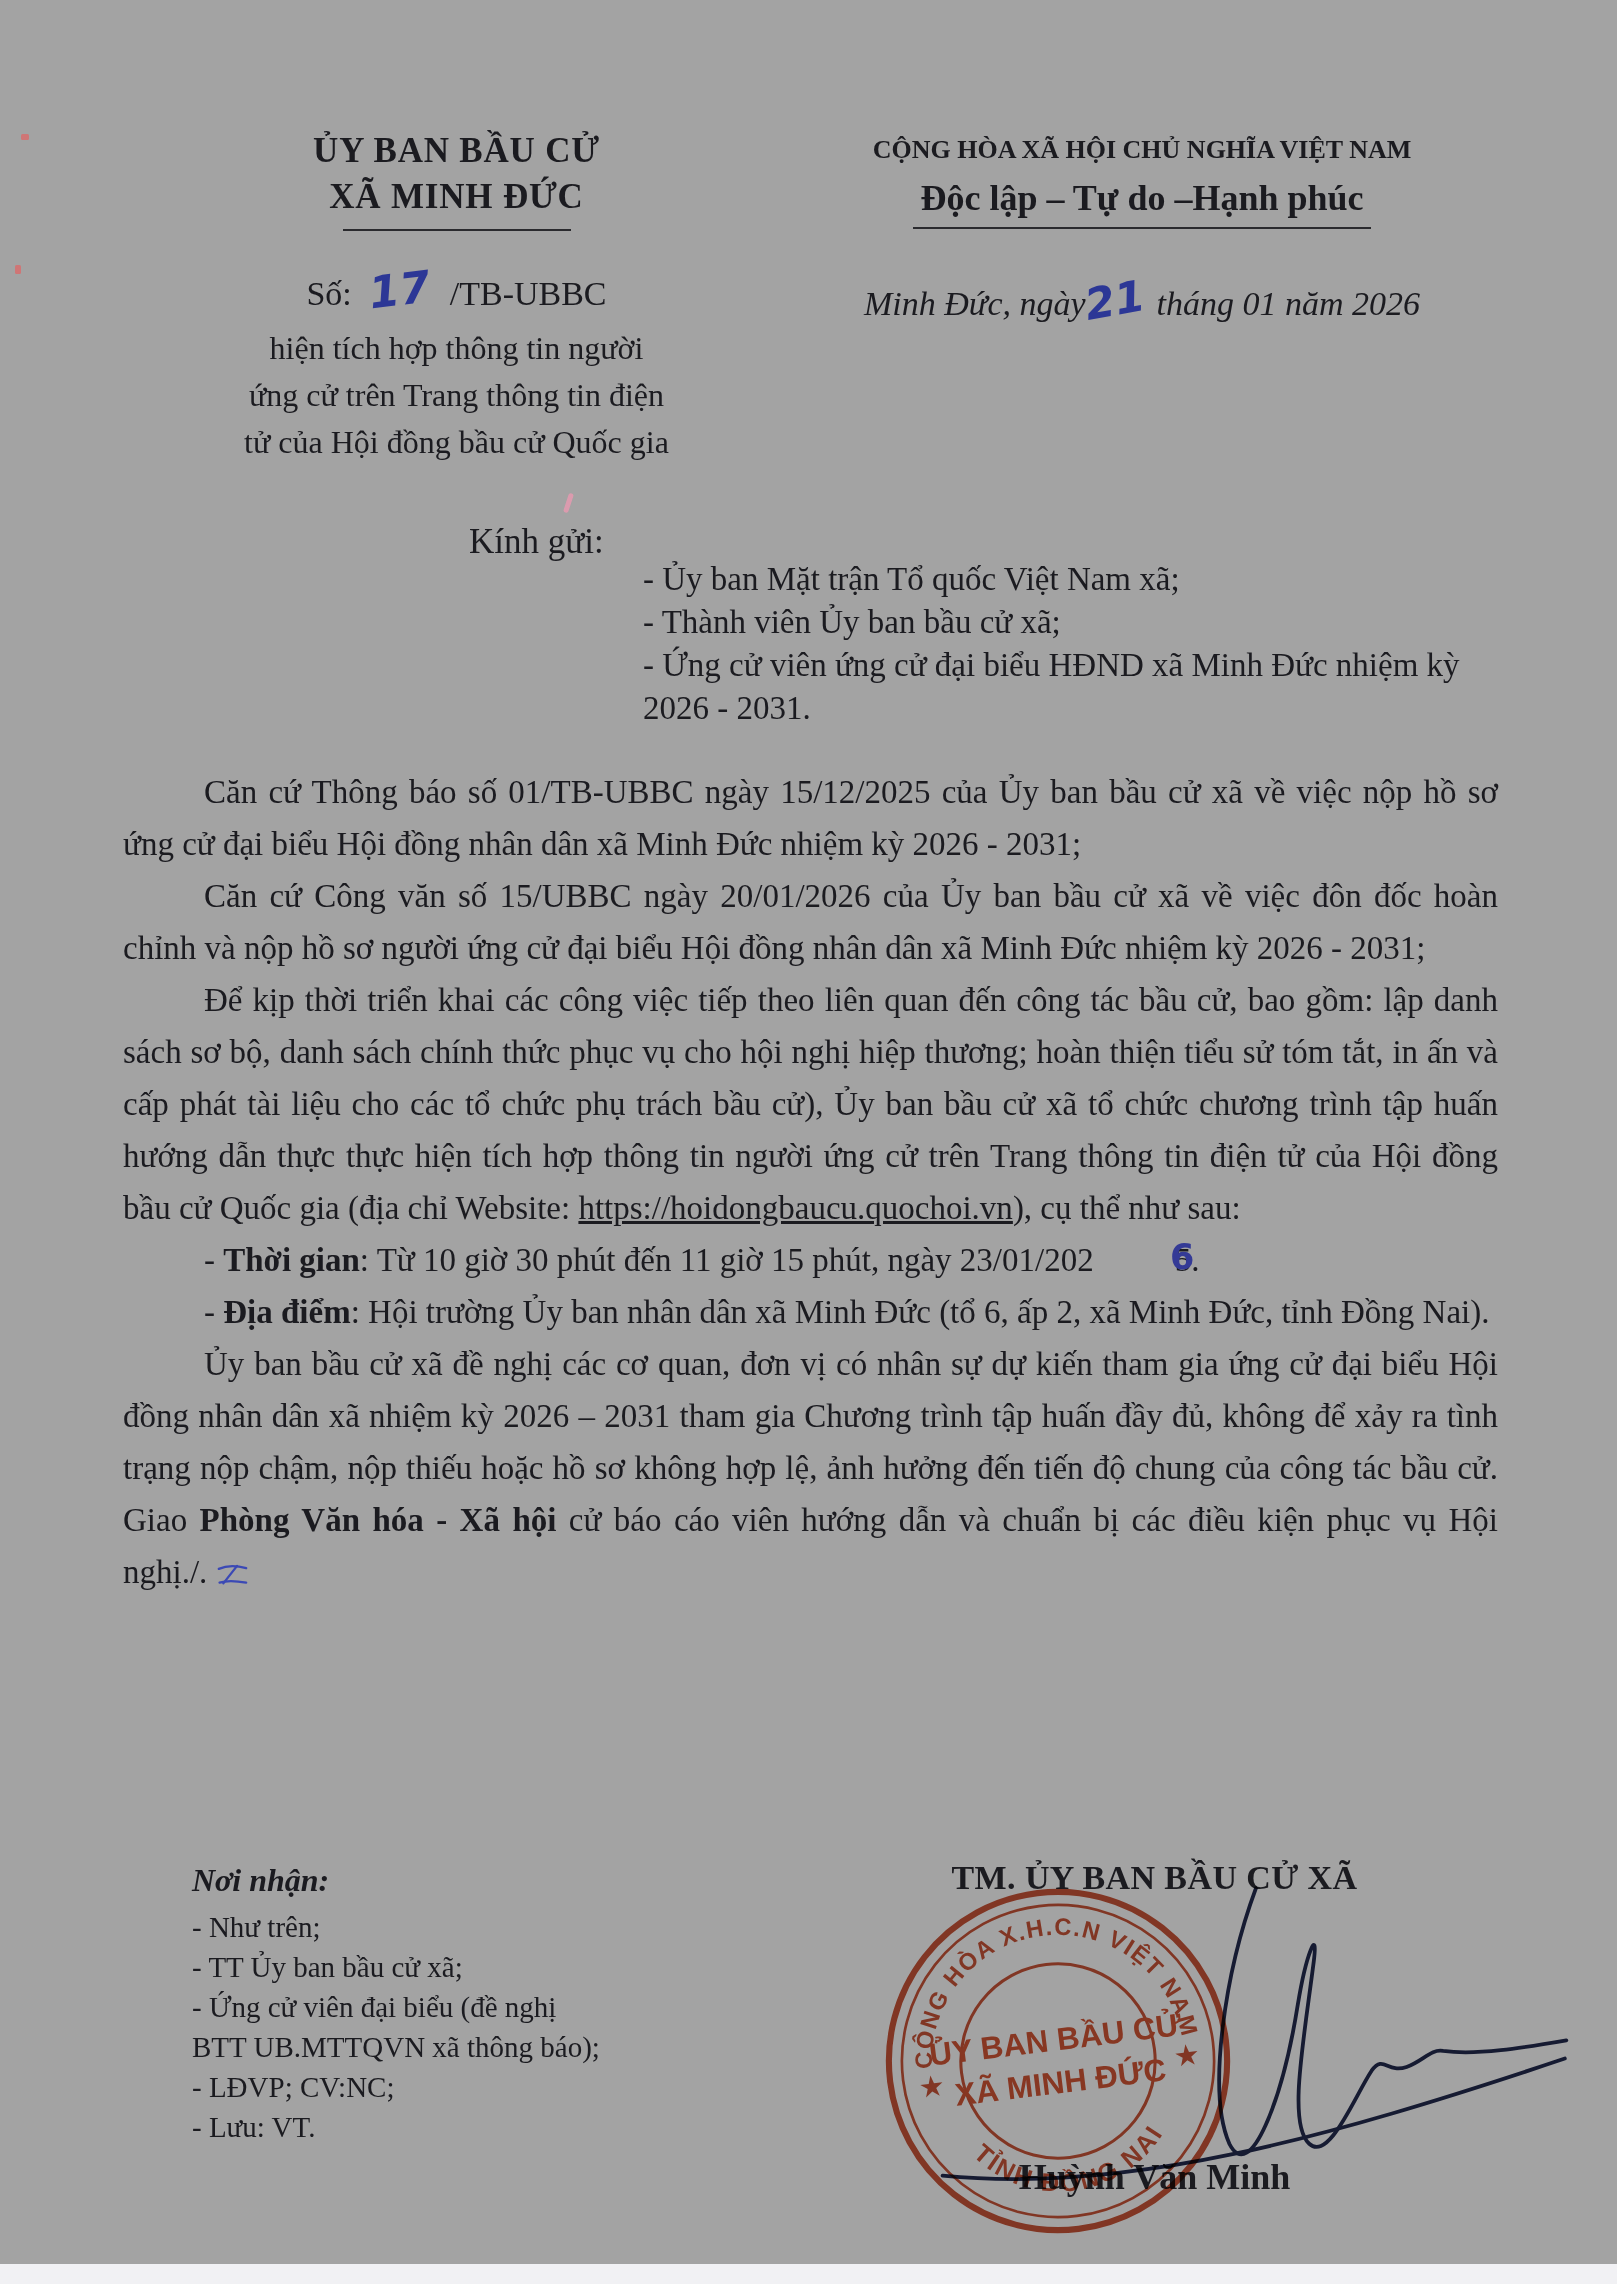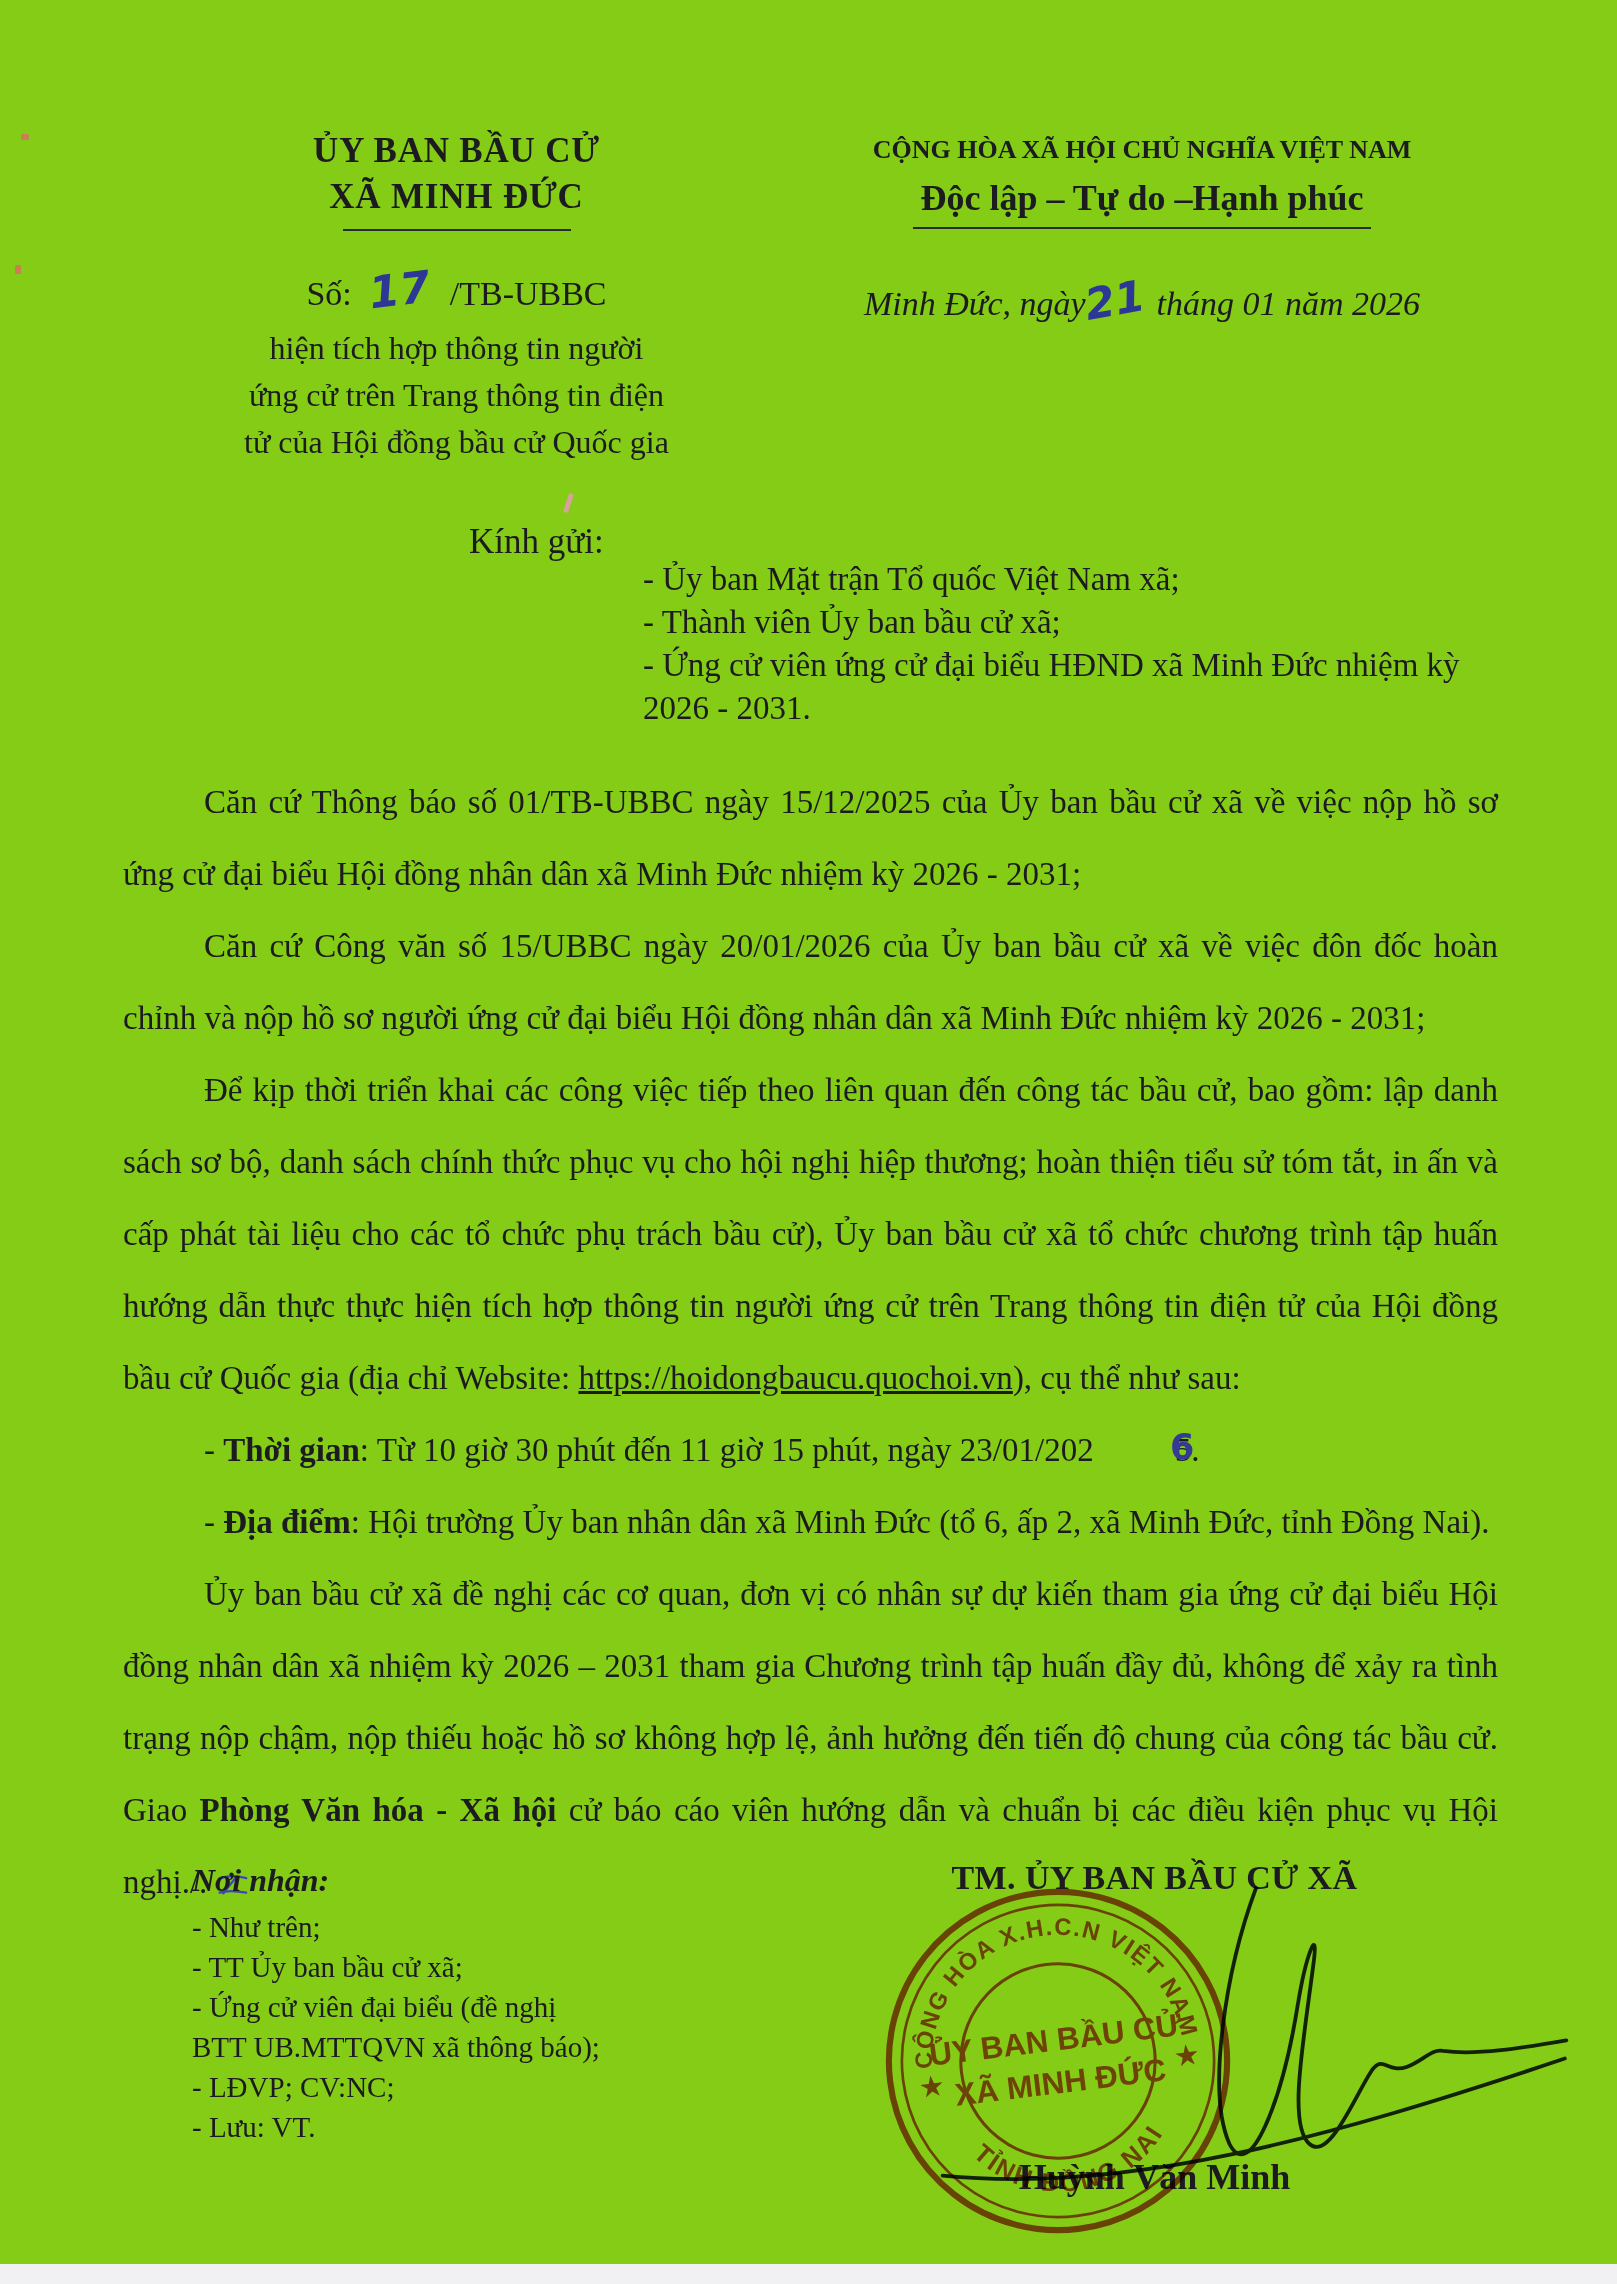--- a/index.html
+++ b/index.html
@@ -1,18 +1,18 @@
 <!DOCTYPE html>
 <html style="font-size:12px"><head>
 <meta charset="utf-8">
 <style>
   html,body{margin:0;padding:0;background:#e9e9ec;}
   .page{
     position:relative;width:1617px;height:2284px;margin:0 auto;
-    background:#84cc16;overflow:hidden;
+    background:#a3a3a3;overflow:hidden;
     font-family:"Liberation Serif","DejaVu Serif",serif;color:#1b1b20;
   }
   .bottom-strip{position:absolute;left:0;bottom:0;width:100%;height:20px;background:#f1f1f4;}
   
   .hdr-left{position:absolute;left:190px;top:128px;width:533px;text-align:center;}
   .hdr-left .org{font-weight:bold;font-size:35px;line-height:46px;letter-spacing:0.8px;}
   .rule-left{width:228px;height:2.3px;background:#2a2a2e;margin:9px auto 0;}
   .so-line{margin-top:44px;font-size:34px;white-space:nowrap;}
   .hand{font-family:"DejaVu Sans",sans-serif;font-style:italic;font-weight:bold;color:#2c3796;}
   .hand-17{display:inline-block;font-size:44px;transform:rotate(-7deg);margin:0 10.7px 0 9px;line-height:0;}
@@ -22,21 +22,21 @@
   .motto{display:inline-block;font-weight:bold;font-size:36px;line-height:46px;
          border-bottom:2.3px solid #2a2a2e;padding:0 7.6px 6px;margin-top:3px;}
   .date-line{margin-top:56px;font-style:italic;font-size:34px;white-space:nowrap;}
   .hand-21{display:inline-block;font-size:43px;transform:rotate(-10deg);margin:0 3px 0 -9px;line-height:0;}
   
   .kinh-gui{position:absolute;left:469px;top:522px;font-size:35px;}
   .pink-mark{position:absolute;left:566px;top:493px;width:5.3px;height:20px;background:#e59ab0;
              transform:rotate(18deg);border-radius:2.3px;opacity:.85;}
   .recipients{position:absolute;left:643px;top:558px;width:868px;font-size:33px;line-height:43px;}
   
-  .body{position:absolute;left:123px;top:766px;width:1375px;font-size:33px;line-height:72px;text-align:justify;}
+  .body{position:absolute;left:123px;top:766px;width:1375px;font-size:33px;line-height:52px;text-align:justify;}
   .body p{margin:0;text-indent:81px;}
   .url{text-decoration:underline;}
   .overwrite{position:relative;display:inline-block;}
   .overwrite .printed{color:#1b1b20;}
   .overwrite .hand6{position:absolute;left:-4.6px;top:-3px;font-family:"DejaVu Sans",sans-serif;
                     font-weight:bold;color:#343a96;font-size:35px;}
   .paraph{display:inline-block;vertical-align:-4.6px;margin-left:7.6px;}
   
   .noi-nhan{position:absolute;left:192px;top:1862px;width:533px;}
   .noi-nhan .lbl{font-weight:bold;font-style:italic;font-size:32px;}

